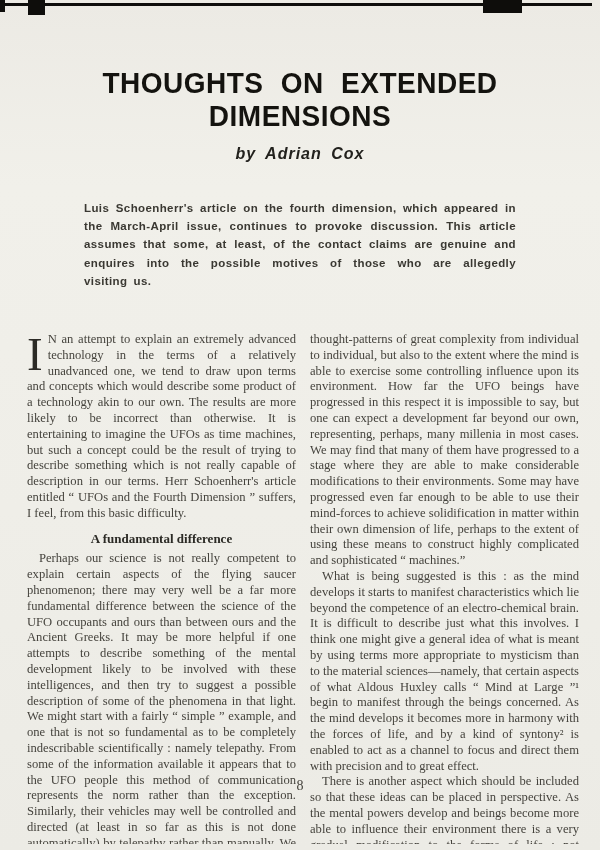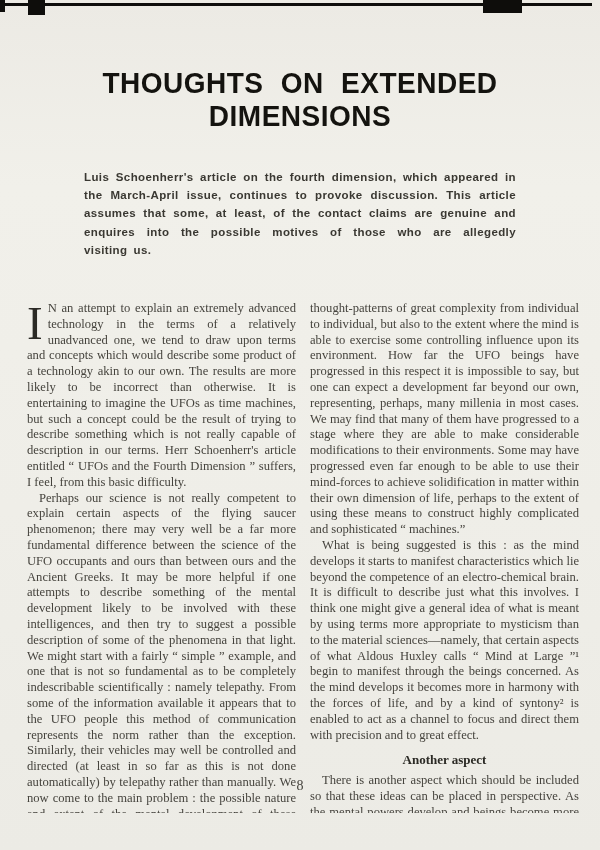--- a/index.html
+++ b/index.html
@@ -106,35 +106,36 @@
 <body>
 
 <div class="page">
 
   <div class="art art-tick-left"></div>
   <div class="art art-line"></div>
   <div class="art art-blob1"></div>
   <div class="art art-blob2"></div>
 
   <h1 class="page-title">THOUGHTS ON EXTENDED DIMENSIONS</h1>
+  <div class="byline">by Adrian Cox</div>
 
   <p class="abstract">Luis Schoenherr's article on the fourth dimension, which appeared in the March-April issue, continues to provoke discussion.  This article assumes that some, at least, of the contact claims are genuine and enquires into the possible motives of those who are allegedly visiting us.</p>
 
   <div class="columns">
 
     <div class="col">
       <p class="para noindent"><span class="dropcap">I</span><span>N an attempt to explain an extremely advanced technology in the terms of a relatively unadvanced one, we tend to draw upon terms and concepts which would describe some product of a technology akin to our own. The results are more likely to be incorrect than otherwise. It is entertaining to imagine the UFOs as time machines, but such a concept could be the result of trying to describe something which is not really capable of description in our terms. Herr Schoenherr's article entitled “ UFOs and the Fourth Dimension ” suffers, I feel, from this basic difficulty.</span></p>
+      <h2 class="col-heading">A fundamental difference</h2>
       <p class="para">Perhaps our science is not really competent to explain certain aspects of the flying saucer phenomenon; there may very well be a far more fundamental difference between the science of the UFO occupants and ours than between ours and the Ancient Greeks. It may be more helpful if one attempts to describe something of the mental development likely to be involved with these intelligences, and then try to suggest a possible description of some of the phenomena in that light. We might start with a fairly “ simple ” example, and one that is not so fundamental as to be completely indescribable scientifically : namely telepathy. From some of the information available it appears that to the UFO people this method of communication represents the norm rather than the exception. Similarly, their vehicles may well be controlled and directed (at least in so far as this is not done automatically) by telepathy rather than manually. We now come to the main problem : the possible nature and extent of the mental development of these beings.</p>
 
     </div>
 
     <div class="col">
       <p class="para noindent">thought-patterns of great complexity from individual to individual, but also to the extent where the mind is able to exercise some controlling influence upon its environment. How far the UFO beings have progressed in this respect it is impossible to say, but one can expect a development far beyond our own, representing, perhaps, many millenia in most cases. We may find that many of them have progressed to a stage where they are able to make considerable modifications to their environments. Some may have progressed even far enough to be able to use their mind-forces to achieve solidification in matter within their own dimension of life, perhaps to the extent of using these means to construct highly complicated and sophisticated “ machines.”</p>
       <p class="para">What is being suggested is this : as the mind develops it starts to manifest characteristics which lie beyond the competence of an electro-chemical brain. It is difficult to describe just what this involves. I think one might give a general idea of what is meant by using terms more appropriate to mysticism than to the material sciences—namely, that certain aspects of what Aldous Huxley calls “ Mind at Large ”¹ begin to manifest through the beings concerned. As the mind develops it becomes more in harmony with the forces of life, and by a kind of syntony² is enabled to act as a channel to focus and direct them with precision and to great effect.</p>
-      <h2 class="col-heading">Another aspect</h2>
       <p class="para">There is another aspect which should be included so that these ideas can be placed in perspective. As the mental powers develop and beings become more able to influence their environment there is a very gradual modification to the forms of life : not necessarily causing</p>
     </div>
 
   </div>
 
   <div class="page-number">8</div>
 
 </div>
 
 </body></html>

